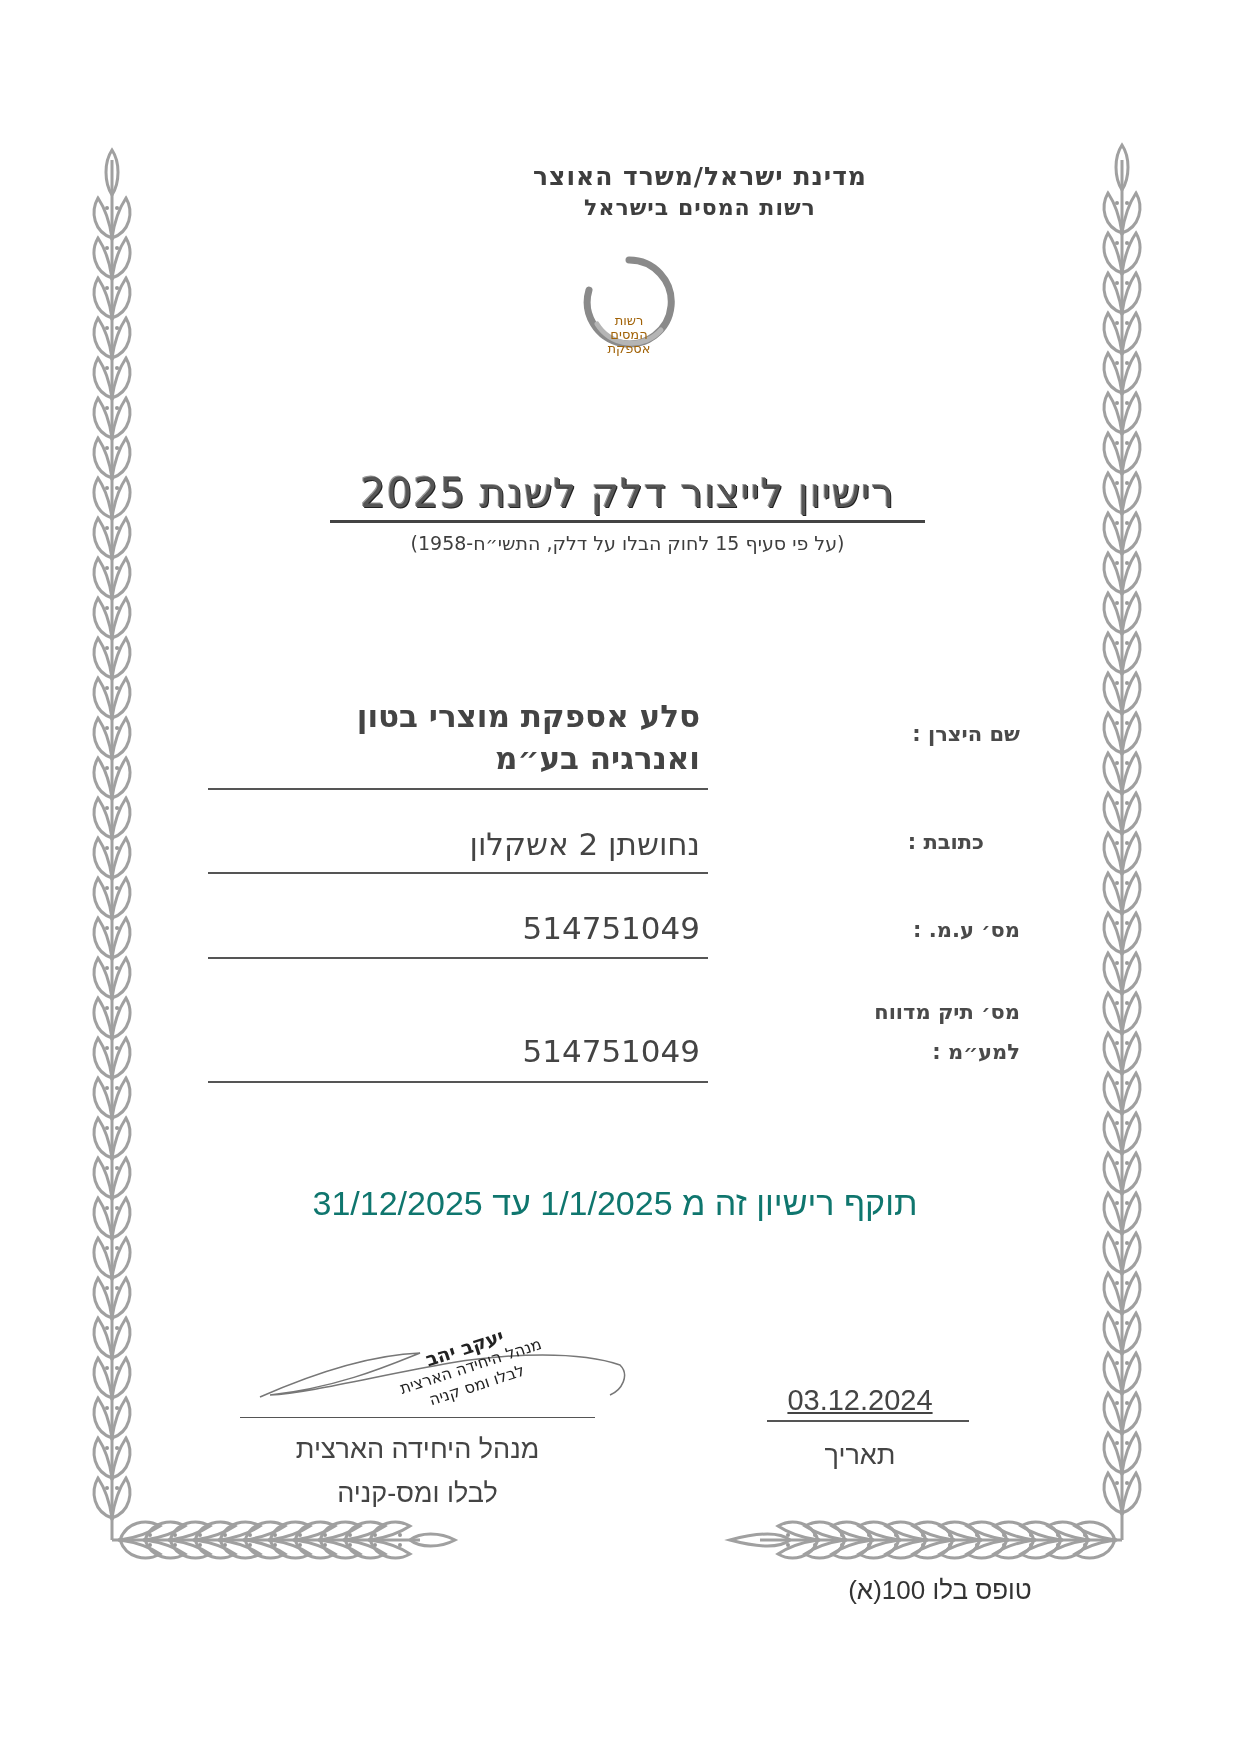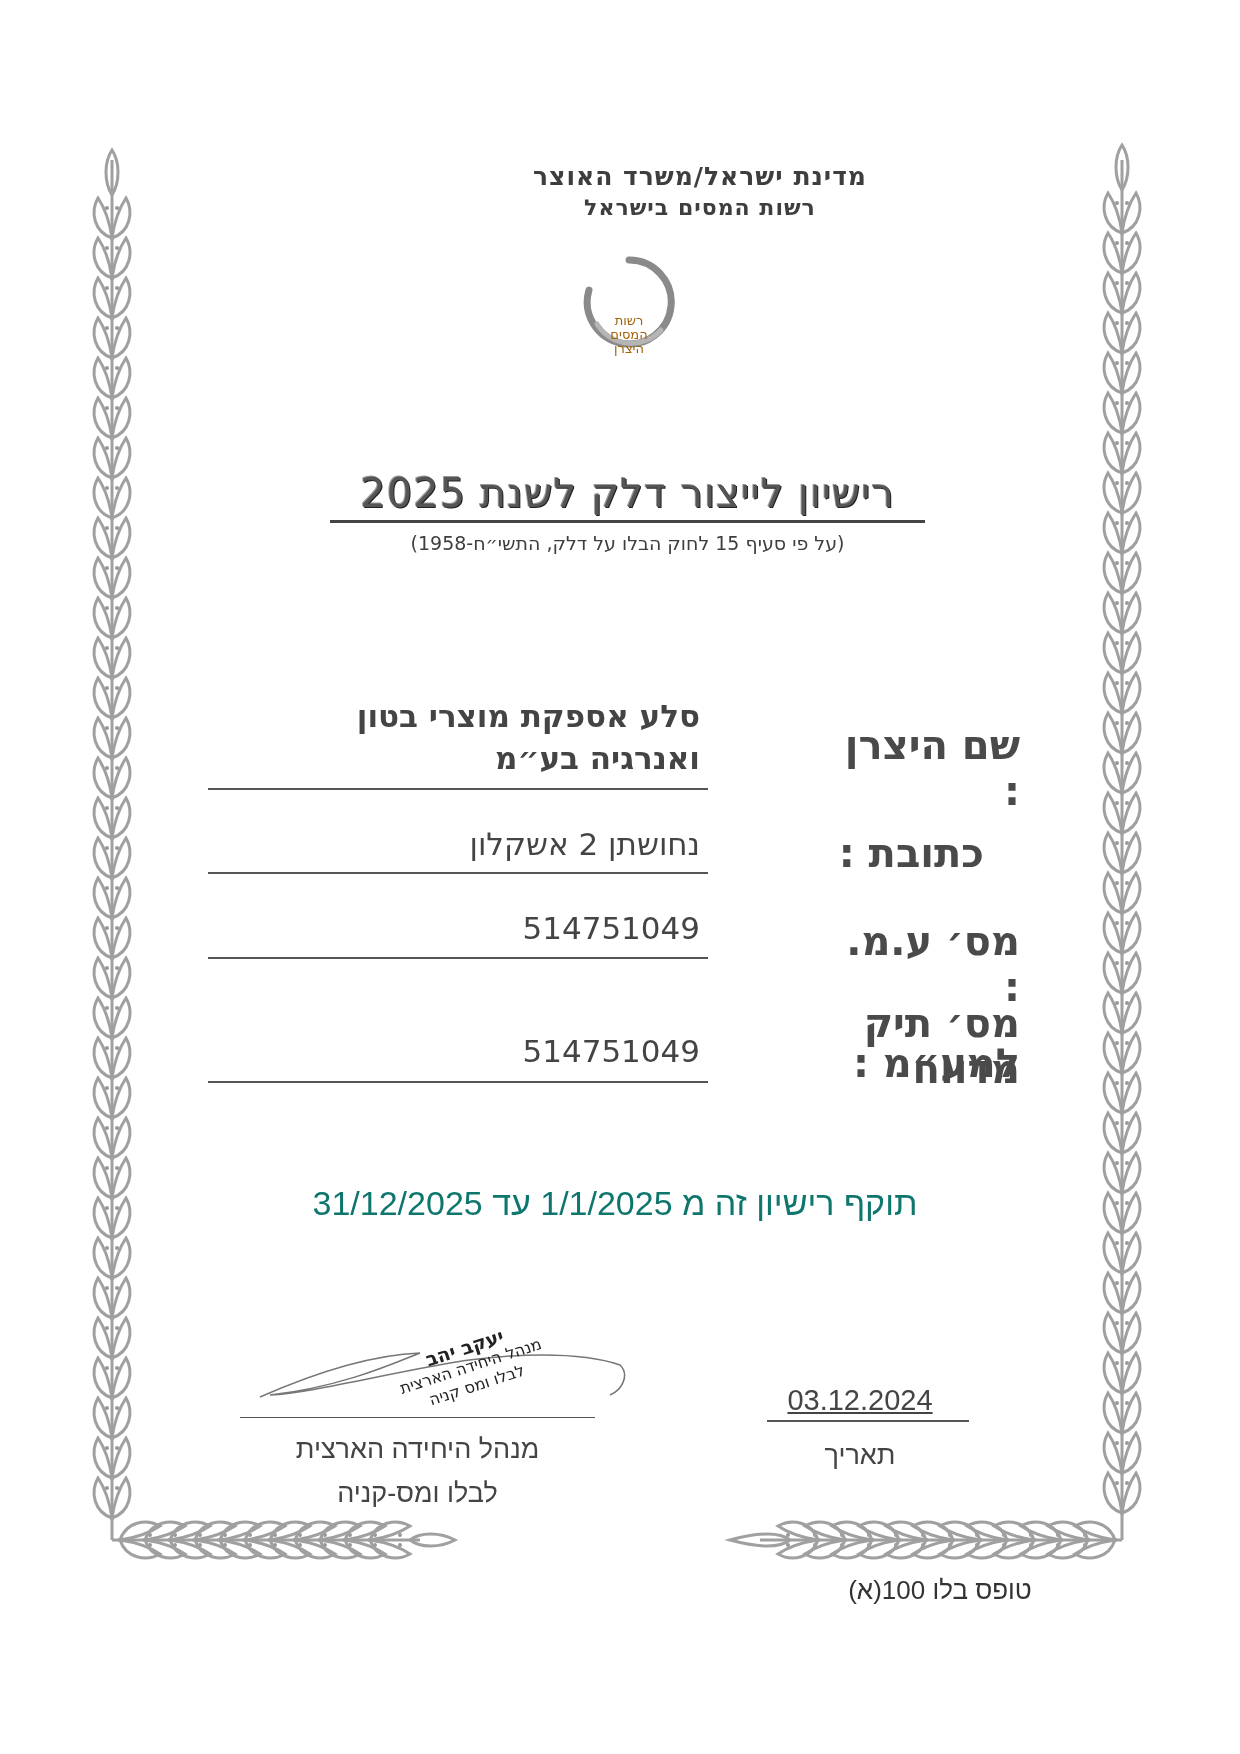--- a/index.html
+++ b/index.html
@@ -8,21 +8,21 @@
   .rtl{direction:rtl;unicode-bidi:plaintext;}
   .header{left:0;width:1240px;text-align:center;}
   .hdr1{top:162px;font-size:25px;font-weight:bold;color:#3e3e3e;letter-spacing:1px;left:80px;}
   .hdr2{top:195px;font-size:22px;font-weight:bold;color:#3e3e3e;letter-spacing:1px;left:80px;}
   .logo{left:581px;top:254px;width:96px;height:96px;}
   .logo-text{position:absolute;left:0;top:24px;width:96px;text-align:center;font-size:13px;line-height:14px;color:#a16207;margin-top:36px;}
   .title{top:470px;left:330px;width:595px;text-align:center;font-size:40px;font-weight:normal;color:#555;
          text-shadow:1px 1px 0 #222, -1px -1px 0 #999;letter-spacing:1px;}
   .title-rule{left:330px;top:520px;width:595px;height:3px;background:#444;}
   .subtitle{top:532px;left:330px;width:595px;text-align:center;font-size:19px;font-weight:normal;color:#3e3e3e;}
-  .label{font-size:40px;font-weight:bold;color:#4a4a4a;text-align:right;}
+  .label{font-size:21px;font-weight:bold;color:#4a4a4a;text-align:right;}
   .value{font-size:31px;color:#444;text-align:right;}
   .value.bold{font-weight:bold;}
   .rule{height:2px;background:#555;}
   .validity{top:1184px;left:280px;width:670px;text-align:center;font-family:"Liberation Sans",sans-serif;font-size:34px;color:#0f766e;}
   .sig-rule{left:240px;top:1417px;width:355px;height:1px;background:#555;}
   .sig-title{left:240px;width:355px;text-align:center;font-family:"Liberation Sans",sans-serif;font-size:27px;color:#444;}
   .date-val{left:760px;top:1384px;width:200px;text-align:center;font-family:"Liberation Sans",sans-serif;font-size:29px;color:#444;text-decoration:underline;}
   .date-rule{left:767px;top:1420px;width:202px;height:2px;background:#555;}
   .date-label{left:760px;top:1440px;width:200px;text-align:center;font-family:"Liberation Sans",sans-serif;font-size:27px;color:#444;}
   .form-id{left:820px;top:1575px;width:240px;text-align:center;font-family:"Liberation Sans",sans-serif;font-size:26px;color:#333;}
@@ -340,21 +340,21 @@
 <div class="abs header hdr2 rtl">רשות המסים בישראל</div>
 
 <div class="abs logo">
   <svg width="96" height="96" viewBox="0 0 96 96">
     <path d="M48 6 A42 42 0 1 1 8 36" fill="none" stroke="#8a8a8a" stroke-width="7" stroke-linecap="round"></path>
     <path d="M16 70 A40 40 0 0 0 80 76" fill="none" stroke="#b5b5b5" stroke-width="5" stroke-linecap="round"></path>
   </svg>
   <div class="logo-text rtl">
     <div>רשות</div>
     <div>המסים</div>
-    <div>היצרן</div>
+    <div>אספקת</div>
   </div>
 </div>
 
 <div class="abs title rtl">רישיון לייצור דלק לשנת 2025</div>
 <div class="abs title-rule"></div>
 <div class="abs subtitle rtl">(על פי סעיף 15 לחוק הבלו על דלק, התשי״ח-1958)</div>
 
 <div class="abs label rtl" style="left:820px;top:722px;width:200px;">שם היצרן :</div>
 <div class="abs value bold rtl" style="left:210px;top:698px;width:490px;">סלע אספקת מוצרי בטון</div>
 <div class="abs value bold rtl" style="left:210px;top:740px;width:490px;">ואנרגיה בע״מ</div>

